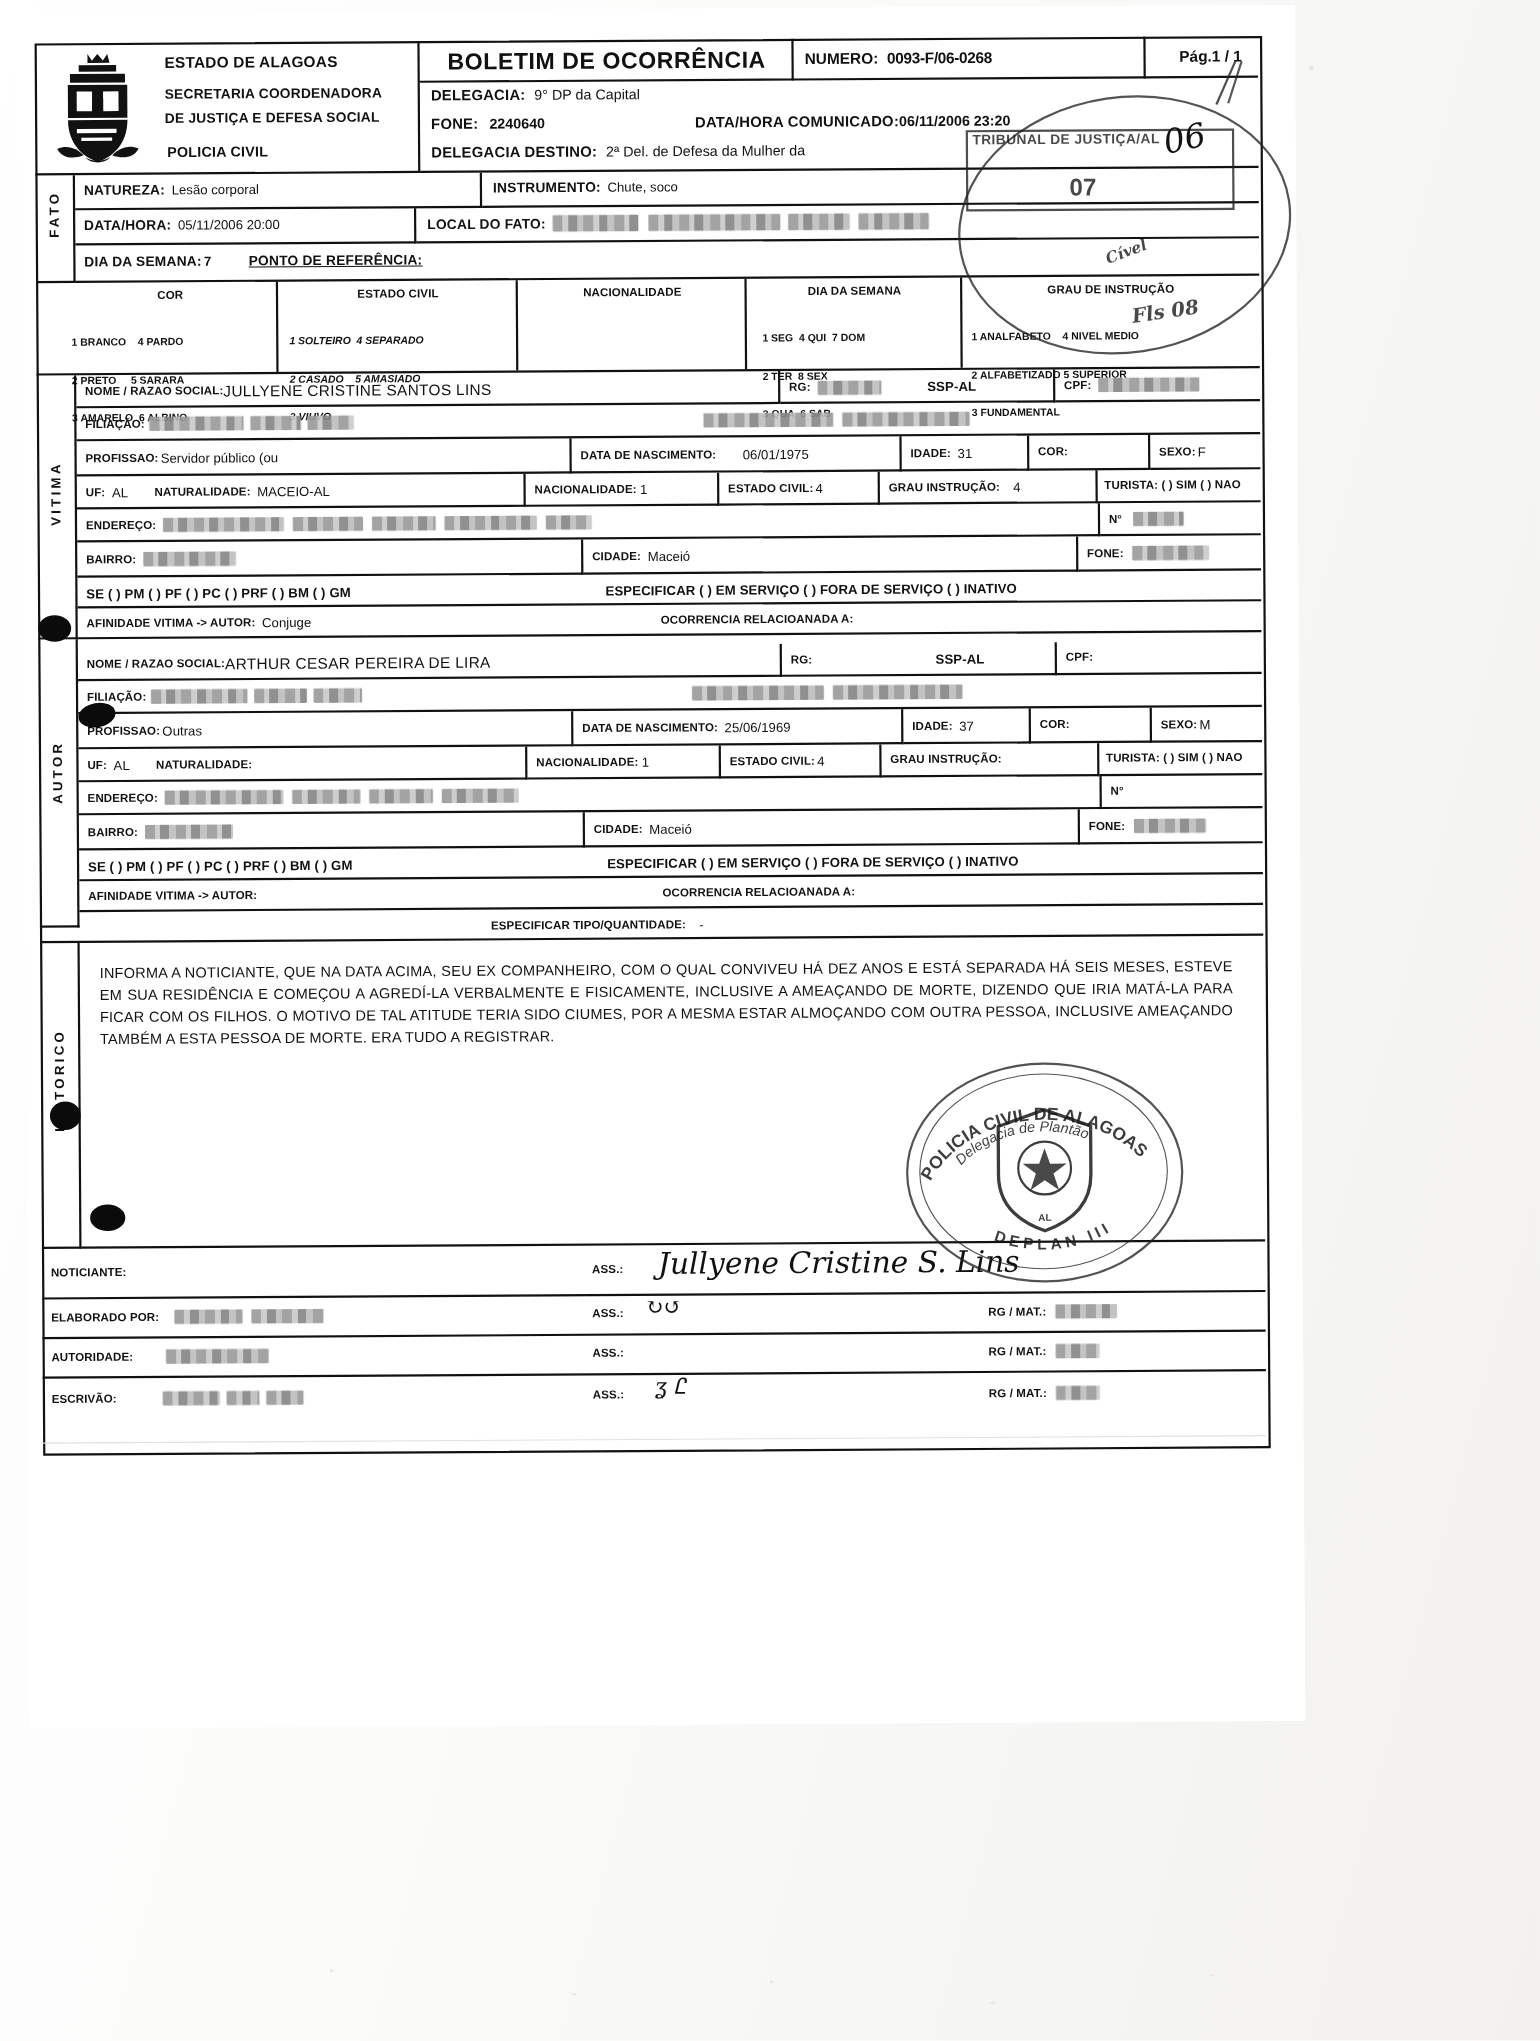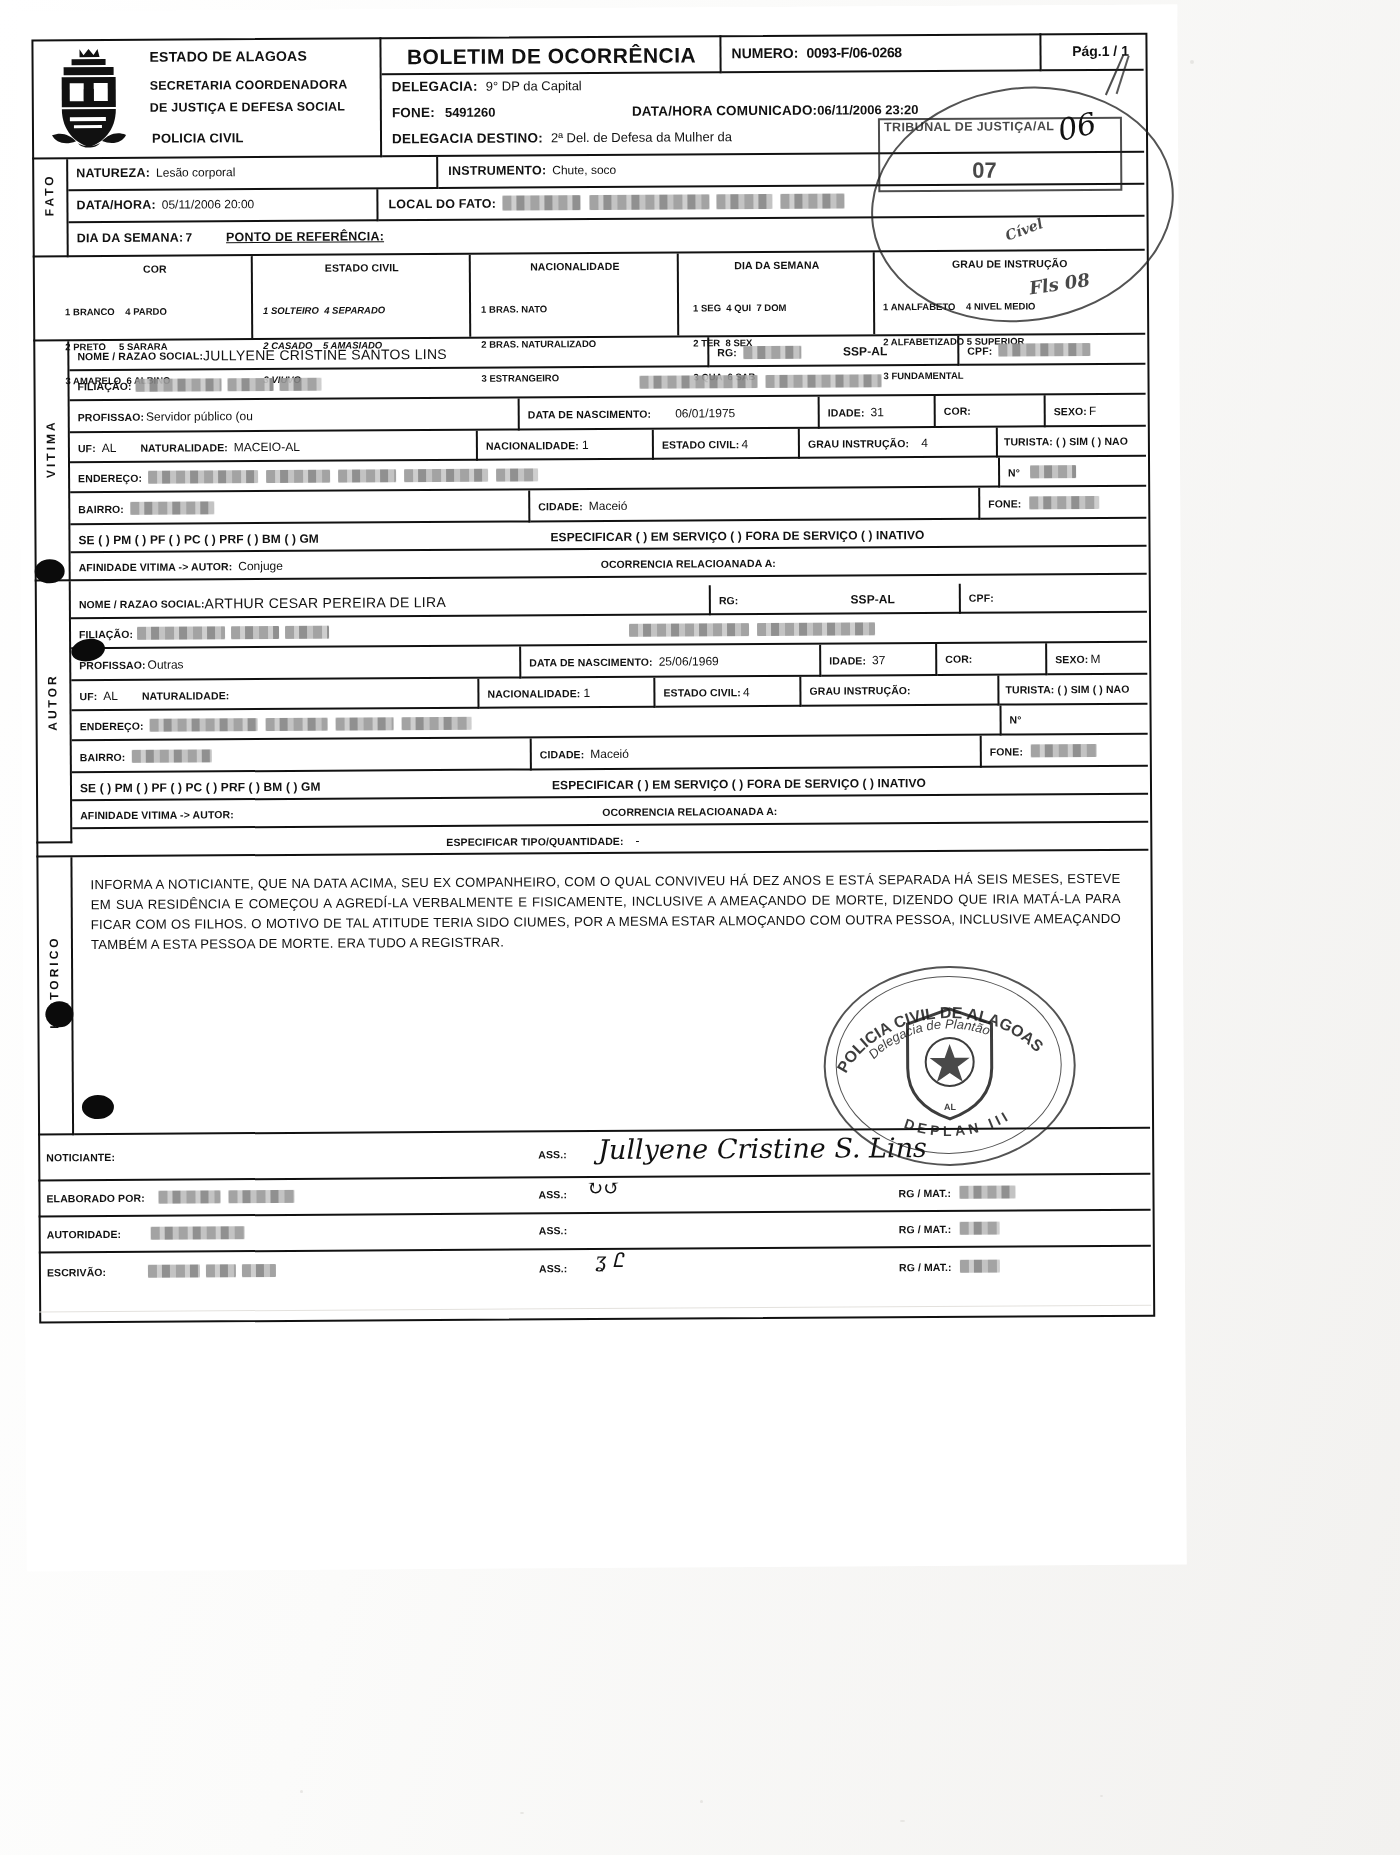--- a/index.html
+++ b/index.html
@@ -99,21 +99,21 @@
       <div class="mid ctr" style="position:absolute;left:0;top:10px;width:118px;">Pág.1 / 1</div>
     </div>
 
     <div class="cell bb" style="left:364px;top:66px;width:762px;height:82px;">
       <div class="row" style="position:absolute;left:10px;top:4px;">
         <span class="lbl" style="font-size:13.5px;text-align:center;">DELEGACIA:</span>
         <span class="val" style="margin-left:8px;font-size:13px;">9° DP da Capital</span>
       </div>
       <div class="row" style="position:absolute;left:10px;top:30px;">
         <span class="lbl" style="font-size:13.5px;">FONE:</span>
-        <span class="val" style="margin-left:10px;font-size:13px;font-weight:bold;">5491260</span>
+        <span class="val" style="margin-left:10px;font-size:13px;font-weight:bold;">2240640</span>
       </div>
       <div class="row" style="position:absolute;left:250px;top:30px;">
         <span class="lbl" style="font-size:13.5px;">DATA/HORA COMUNICADO:</span>
         <span class="val" style="font-size:13px;font-weight:bold;">06/11/2006 23:20</span>
       </div>
       <div class="row" style="position:absolute;left:10px;top:56px;">
         <span class="lbl" style="font-size:13.5px;">DELEGACIA DESTINO:</span>
         <span class="val" style="margin-left:8px;font-size:13px;">2ª Del. de Defesa da Mulher da</span>
       </div>
     </div>
@@ -173,25 +173,20 @@
         <div class="lbl-s ctr" style="position:absolute;left:0;top:6px;width:218px;">ESTADO CIVIL</div>
         <div class="codes" style="position:absolute;left:10px;top:26px;font-style:italic;">
           <div>1 SOLTEIRO  4 SEPARADO</div>
           <div>2 CASADO    5 AMASIADO</div>
           <div>3 VIUVO</div>
         </div>
       </div>
 
       <div class="cell br" style="left:438px;top:0;width:208px;height:82px;">
         <div class="lbl-s ctr" style="position:absolute;left:0;top:6px;width:208px;">NACIONALIDADE</div>
-        <div class="codes" style="position:absolute;left:10px;top:26px;">
-          <div>1 BRAS. NATO</div>
-          <div>2 BRAS. NATURALIZADO</div>
-          <div>3 ESTRANGEIRO</div>
-        </div>
       </div>
 
       <div class="cell br" style="left:646px;top:0;width:196px;height:82px;">
         <div class="lbl-s ctr" style="position:absolute;left:0;top:6px;width:196px;">DIA DA SEMANA</div>
         <div class="codes" style="position:absolute;left:14px;top:26px;">
           <div>1 SEG  4 QUI  7 DOM</div>
           <div>2 TER  8 SEX</div>
           <div>3 QUA  6 SAB</div>
         </div>
       </div>

